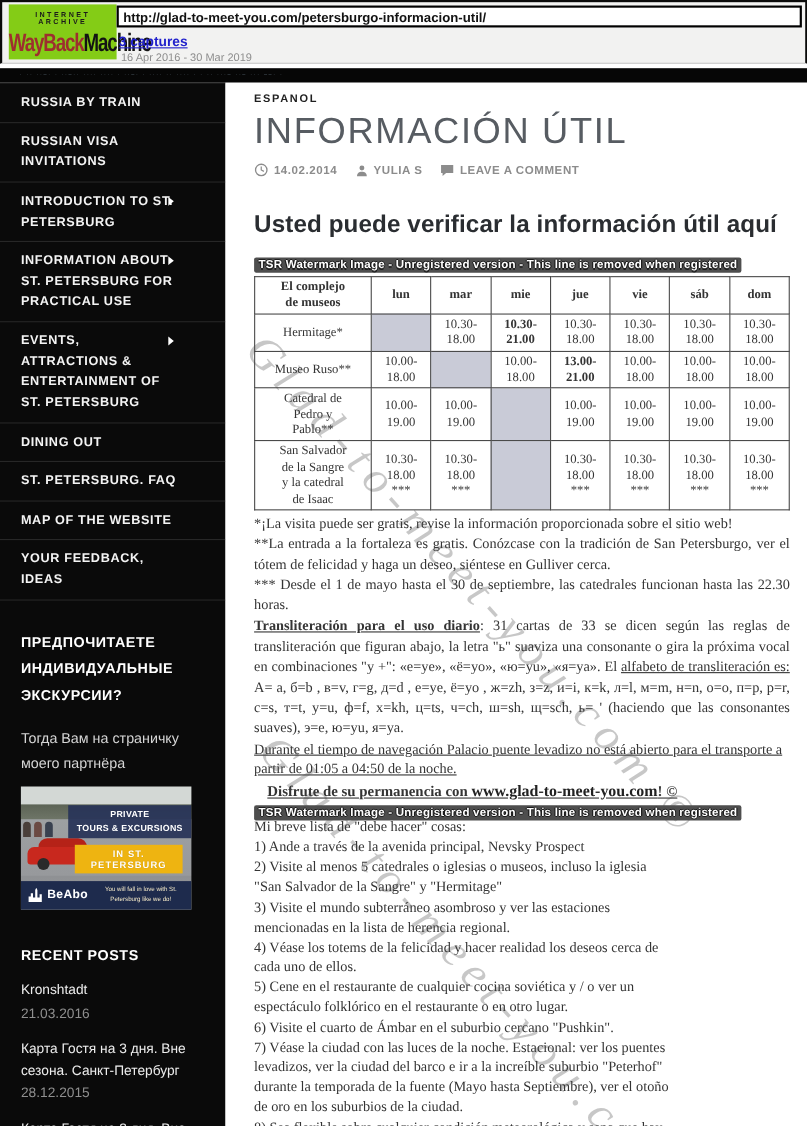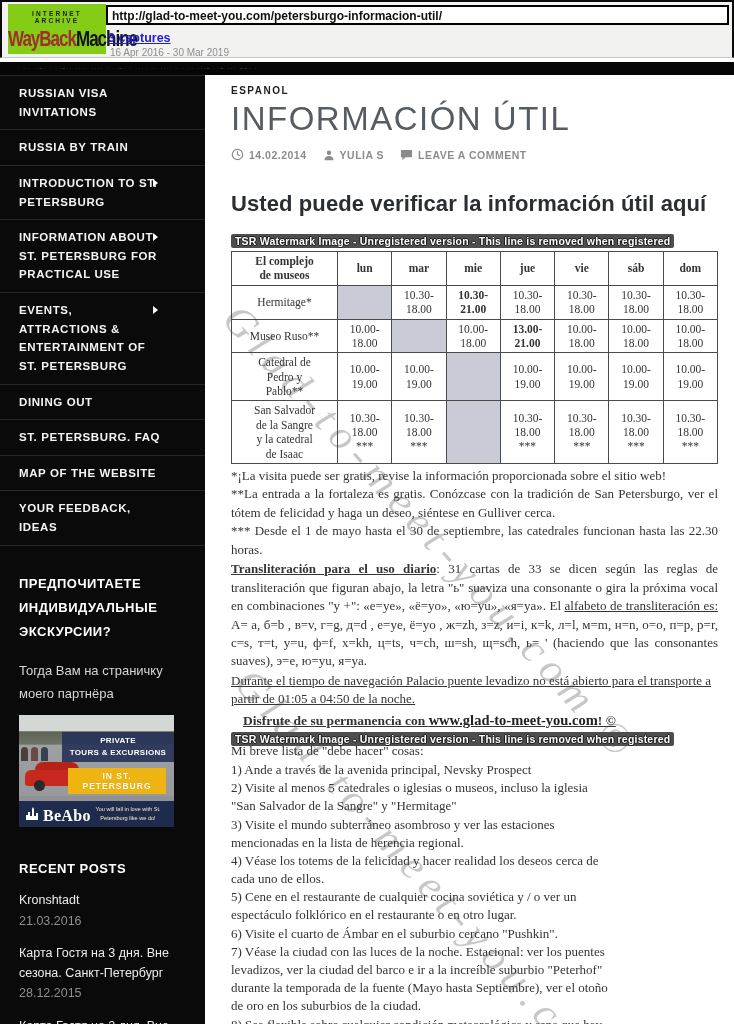--- a/index.html
+++ b/index.html
@@ -52,21 +52,21 @@
   .ad-car { position:absolute; left:6px; top:46px; width:72px; height:30px; }
   .ad-car .body { position:absolute; left:0; bottom:5px; width:72px; height:16px; background:#c8281e; border-radius:6px 10px 3px 3px; }
   .ad-car .roof { position:absolute; left:10px; bottom:17px; width:44px; height:12px; background:#b52218; border-radius:8px 8px 0 0; }
   .ad-car .glass { position:absolute; left:14px; bottom:18px; width:34px; height:9px; background:#d9dee2; border-radius:6px 6px 0 0; }
   .ad-car .w1,.ad-car .w2 { position:absolute; bottom:0; width:11px; height:11px; background:#2a2a2a; border-radius:50%; }
   .ad-car .w1 { left:9px; } .ad-car .w2 { left:50px; }
   .ad-people { position:absolute; left:2px; top:32px; width:40px; height:16px; }
   .ad-people i { position:absolute; width:7px; height:14px; background:#4a3f3a; border-radius:4px 4px 0 0; }
   .ad-people i:nth-child(2){ left:10px; background:#6b4a43; } .ad-people i:nth-child(3){ left:20px; background:#394150; }
   .ad-strip { position:absolute; left:0; bottom:0; width:155px; height:26px; background:#1e2b4d; color:#fff; }
-  .ad-brand { position:absolute; left:24px; top:6px; font-size:16px; font-weight:700; letter-spacing:.3px;font-family:Liberation Serif, serif; }
+  .ad-brand { position:absolute; left:24px; top:6px; font-size:11px; font-weight:700; letter-spacing:.3px; }
   .ad-skyline { position:absolute; left:6px; top:6px; }
   .ad-slogan { position:absolute; right:4px; top:4px; width:84px; font-size:5.6px; line-height:1.6; text-align:center; color:#f4e9c8; }
 
   .recent-head { margin:34px 0 0 19px; font-size:13px; font-weight:800; letter-spacing:.5px; color:#ffffff; }
   .posts { margin-top:14px; }
   .post { margin:0 30px 12px 19px; }
   .post-title { display:block; font-size:12.5px; color:#ececec; line-height:1.62; cursor:pointer; text-decoration:none; }
   .post-date { font-size:12.5px; color:#8f8f8f; line-height:1.62; }
 
   
@@ -124,24 +124,24 @@
     <div class="wb-range">16 Apr 2016 - 30 Mar 2019</div>
   </div>
 
   <div class="top-nav">
     <div class="clipped-nav">· ·· ··–· · ··–·· ···· ···· · ··–· · ···· ·· ···· · · ·· ···– ··– ··· ––· ·</div>
   </div>
 
   <div class="sidebar">
     <div class="menu" id="menu">
         <div class="menu-item">
+          <span class="lbl">RUSSIA BY TRAIN</span>
+        </div>
+        <div class="menu-item">
           <span class="lbl">RUSSIAN VISA INVITATIONS</span>
-        </div>
-        <div class="menu-item">
-          <span class="lbl">RUSSIA BY TRAIN</span>
         </div>
         <div class="menu-item">
           <span class="lbl">INTRODUCTION TO ST. PETERSBURG</span>
           <span class="sub-arrow"></span>
         </div>
         <div class="menu-item">
           <span class="lbl">INFORMATION ABOUT ST. PETERSBURG FOR PRACTICAL USE</span>
           <span class="sub-arrow"></span>
         </div>
         <div class="menu-item">

